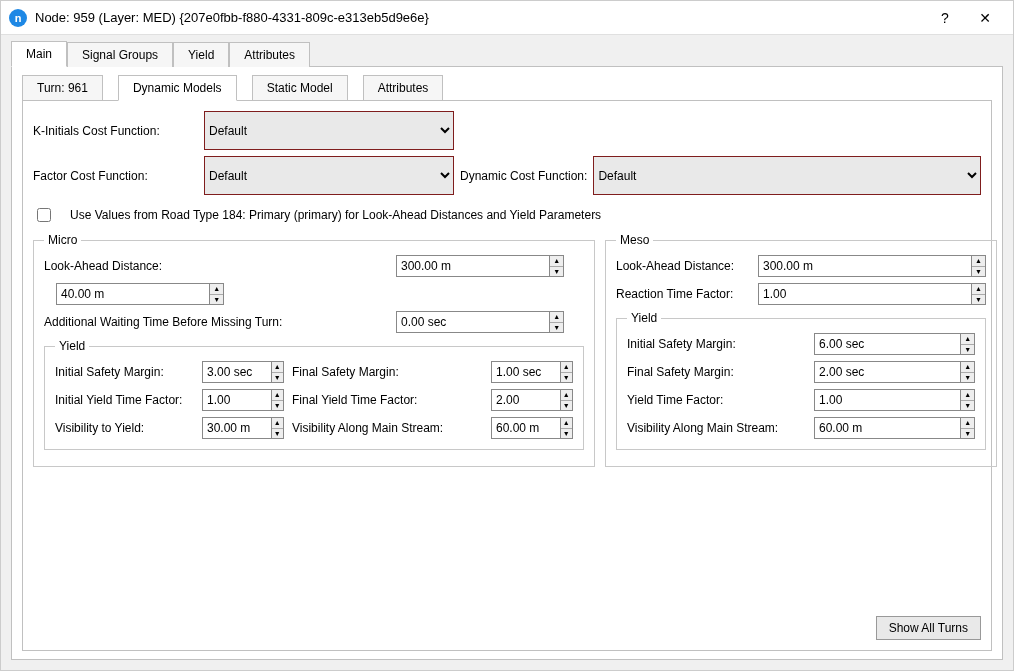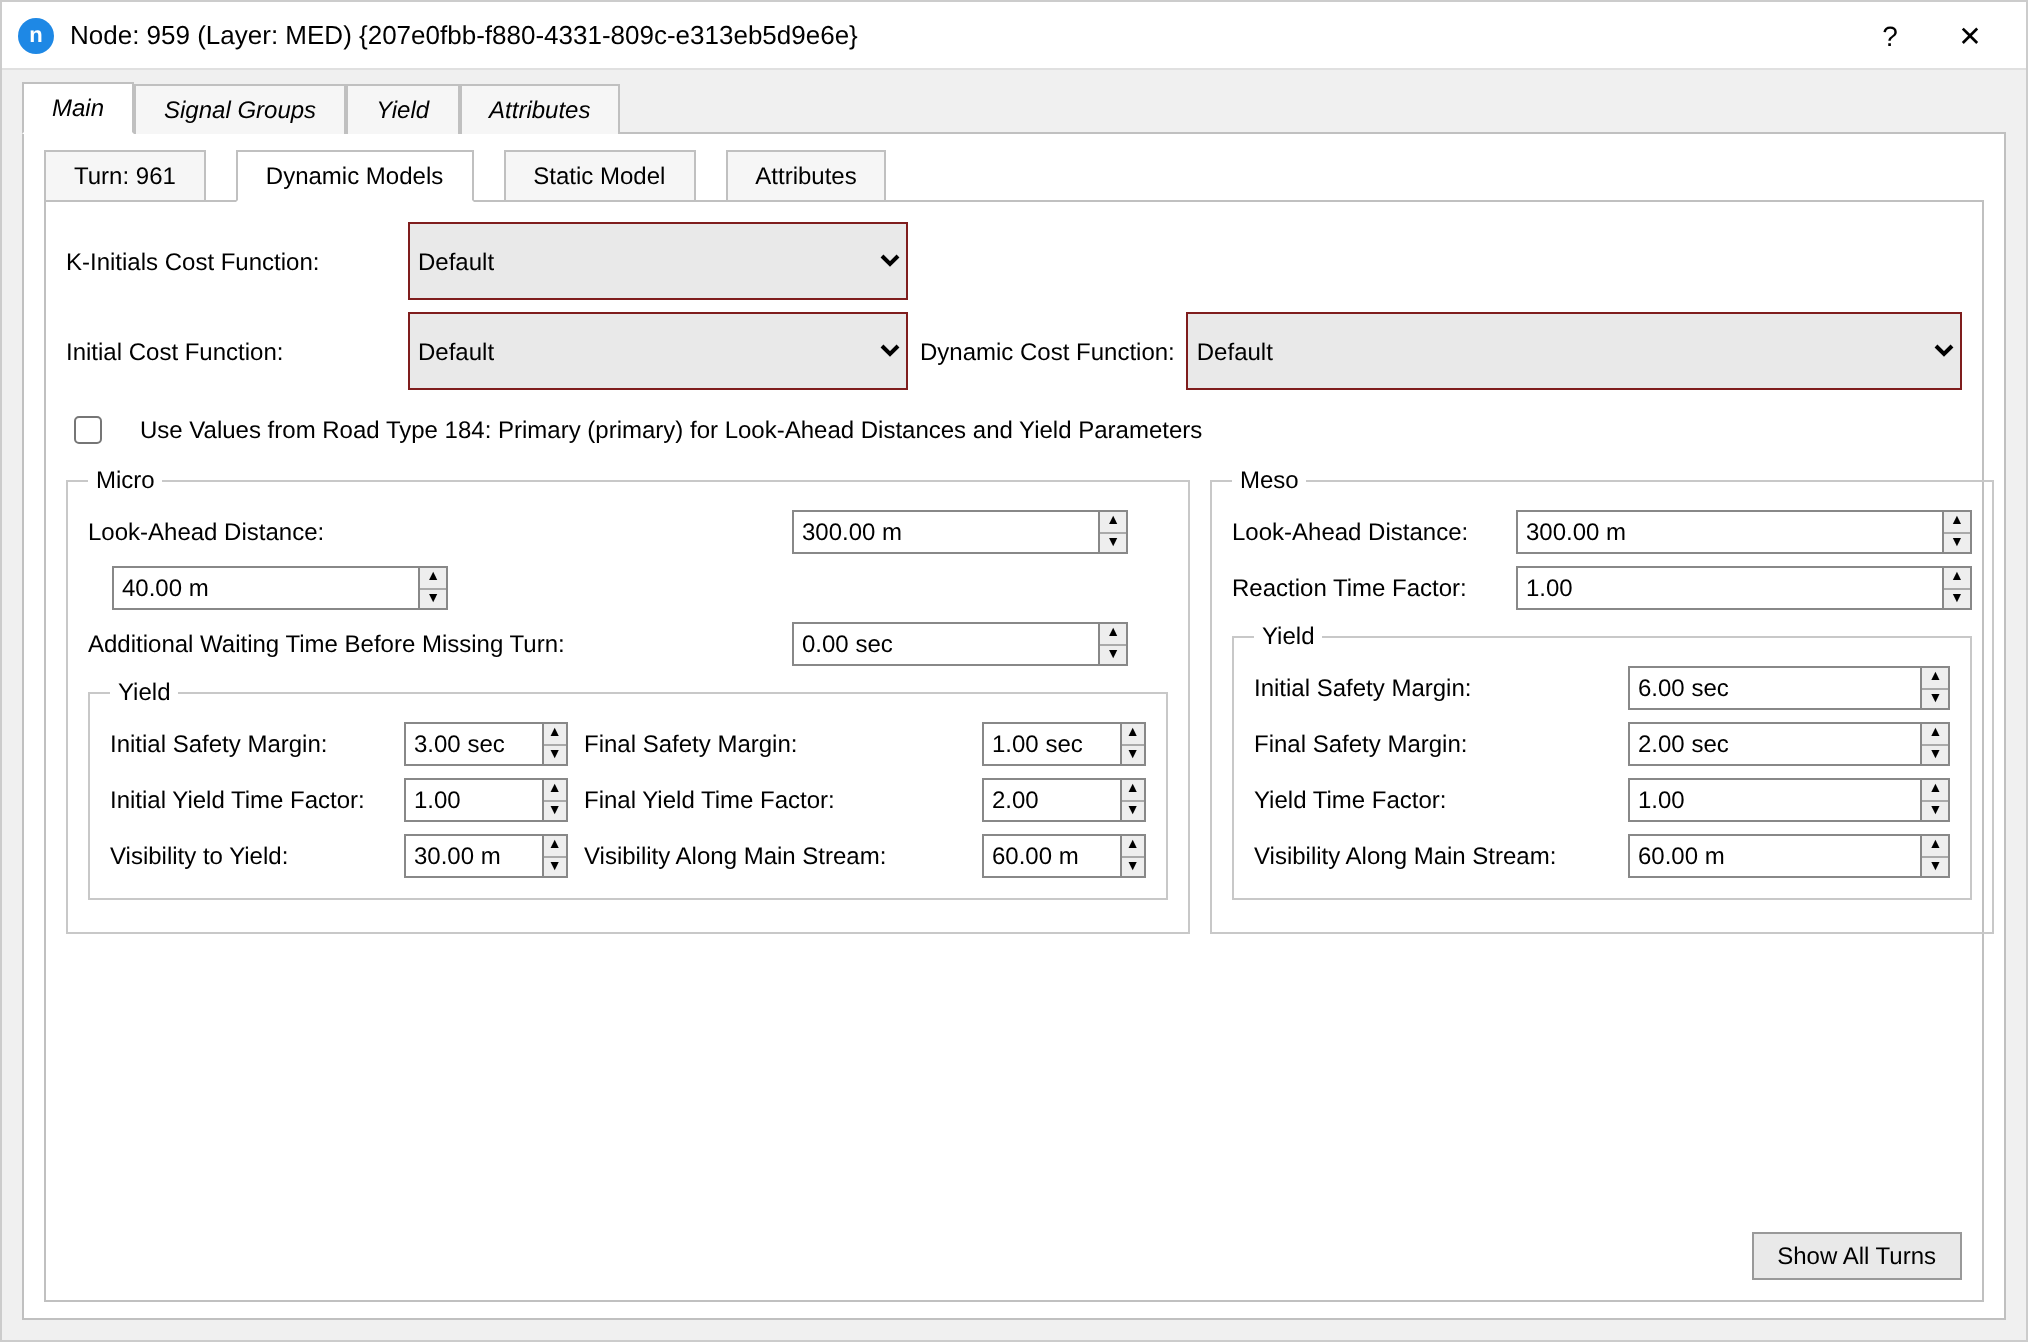--- a/index.html
+++ b/index.html
@@ -62,21 +62,20 @@
     margin-bottom: -1px;
   }
   .tab {
     padding: 5px 14px;
     border: 1px solid #c0c0c0;
     border-bottom: none;
     background: #f6f6f6;
     margin-right: 0;
     cursor: pointer;
     position: relative;
-    font-style: italic;
   }
   .tab.active {
     background: #fff;
     border-bottom: 1px solid #fff;
     z-index: 2;
   }
   .tab-panel {
     background: #fff;
     border: 1px solid #c0c0c0;
     flex: 1;
@@ -221,21 +220,21 @@
 
       <div class="inner-panel">
 
         <div class="row">
           <label class="label-w1">K-Initials Cost Function:</label>
           <select style="width:250px">
             <option>Default</option>
           </select>
         </div>
         <div class="row">
-          <label class="label-w1">Initial Cost Function:</label>
+          <label class="label-w1">Factor Cost Function:</label>
           <select style="width:250px">
             <option>Default</option>
           </select>
           <label>Dynamic Cost Function:</label>
           <select style="flex:1">
             <option>Default</option>
           </select>
         </div>
 
         <div class="checkbox-row">

